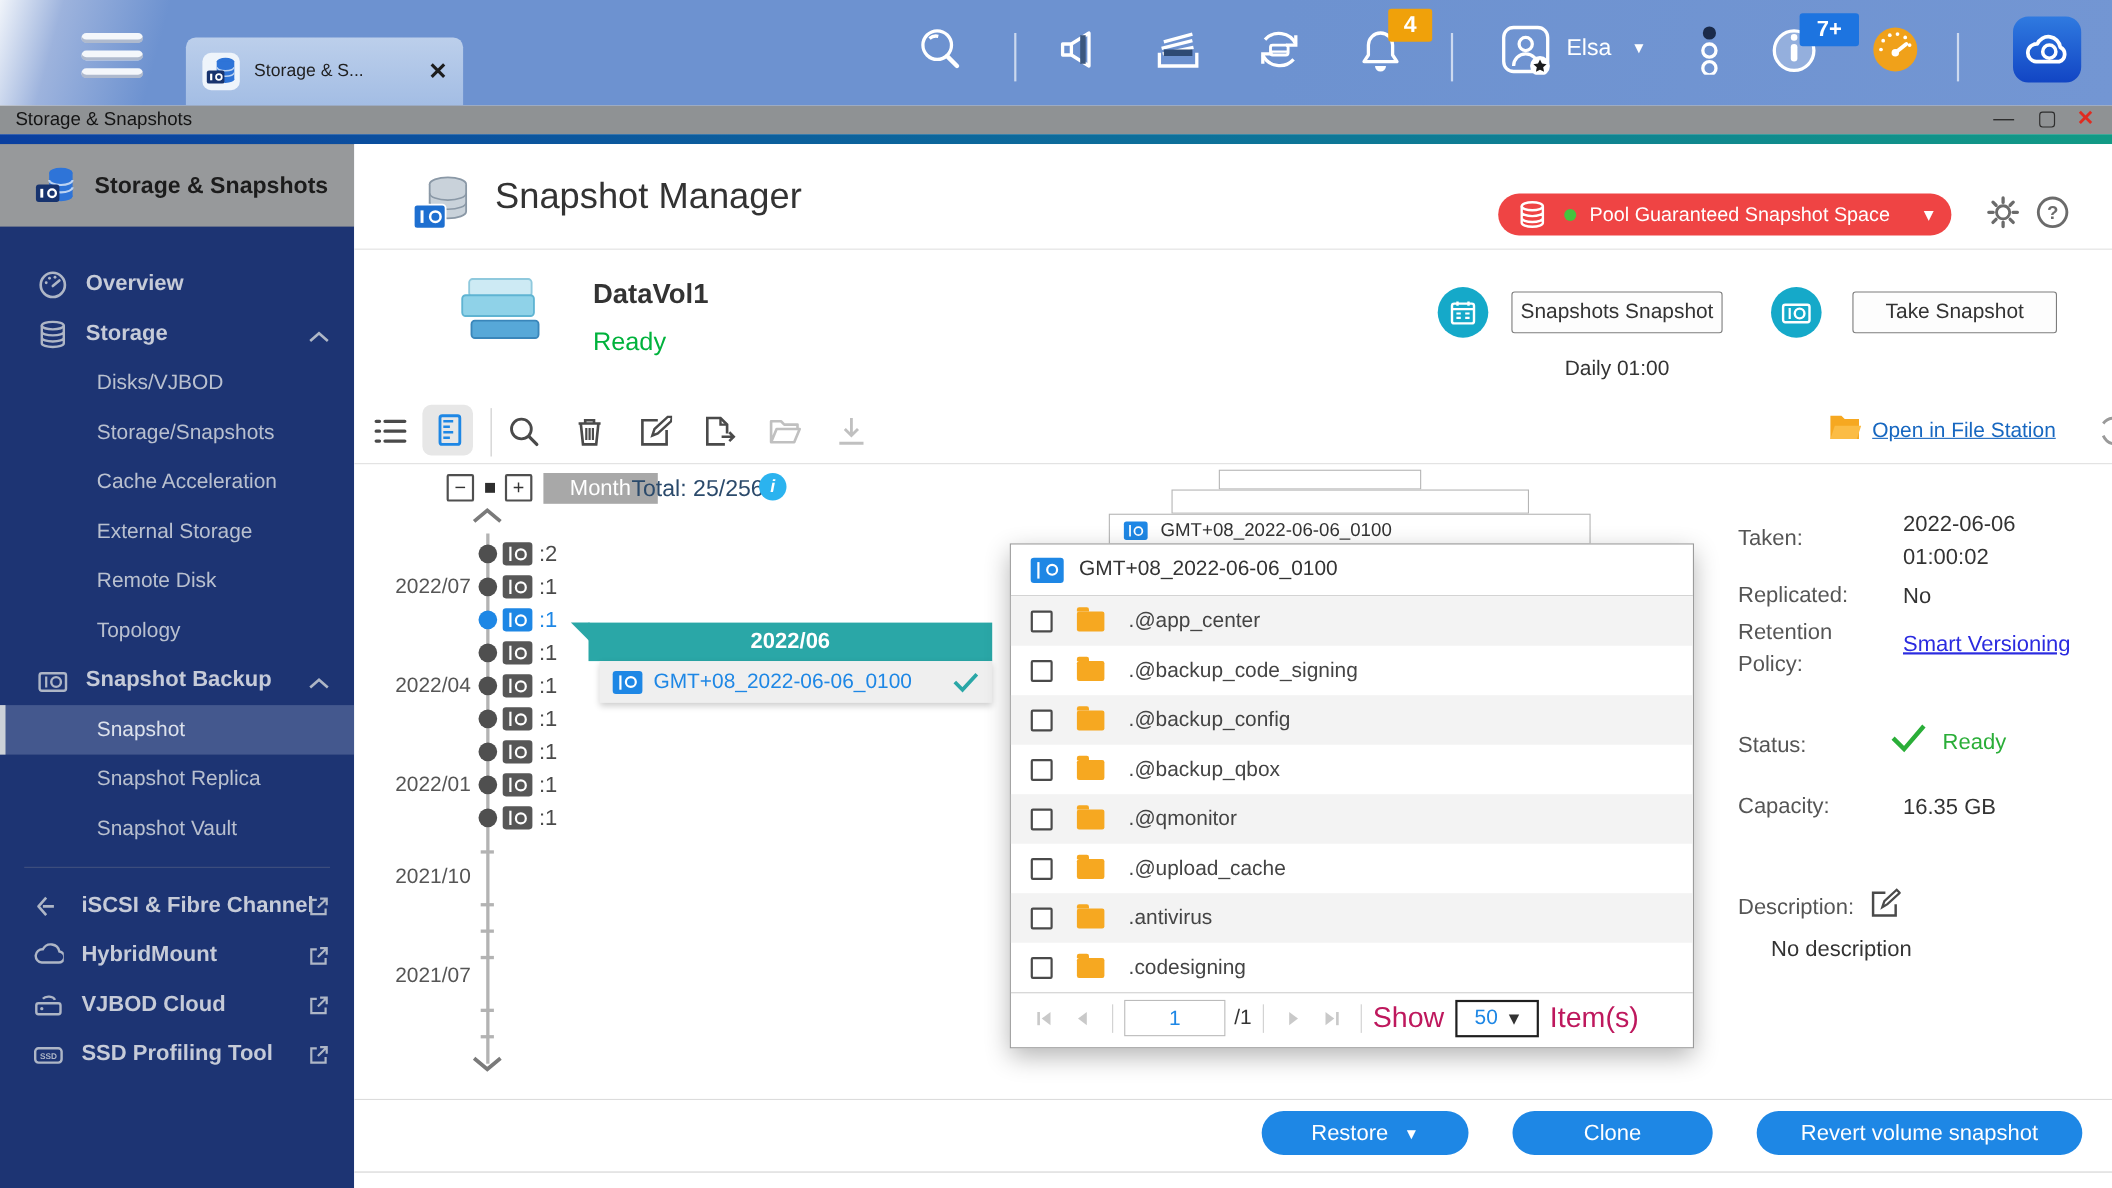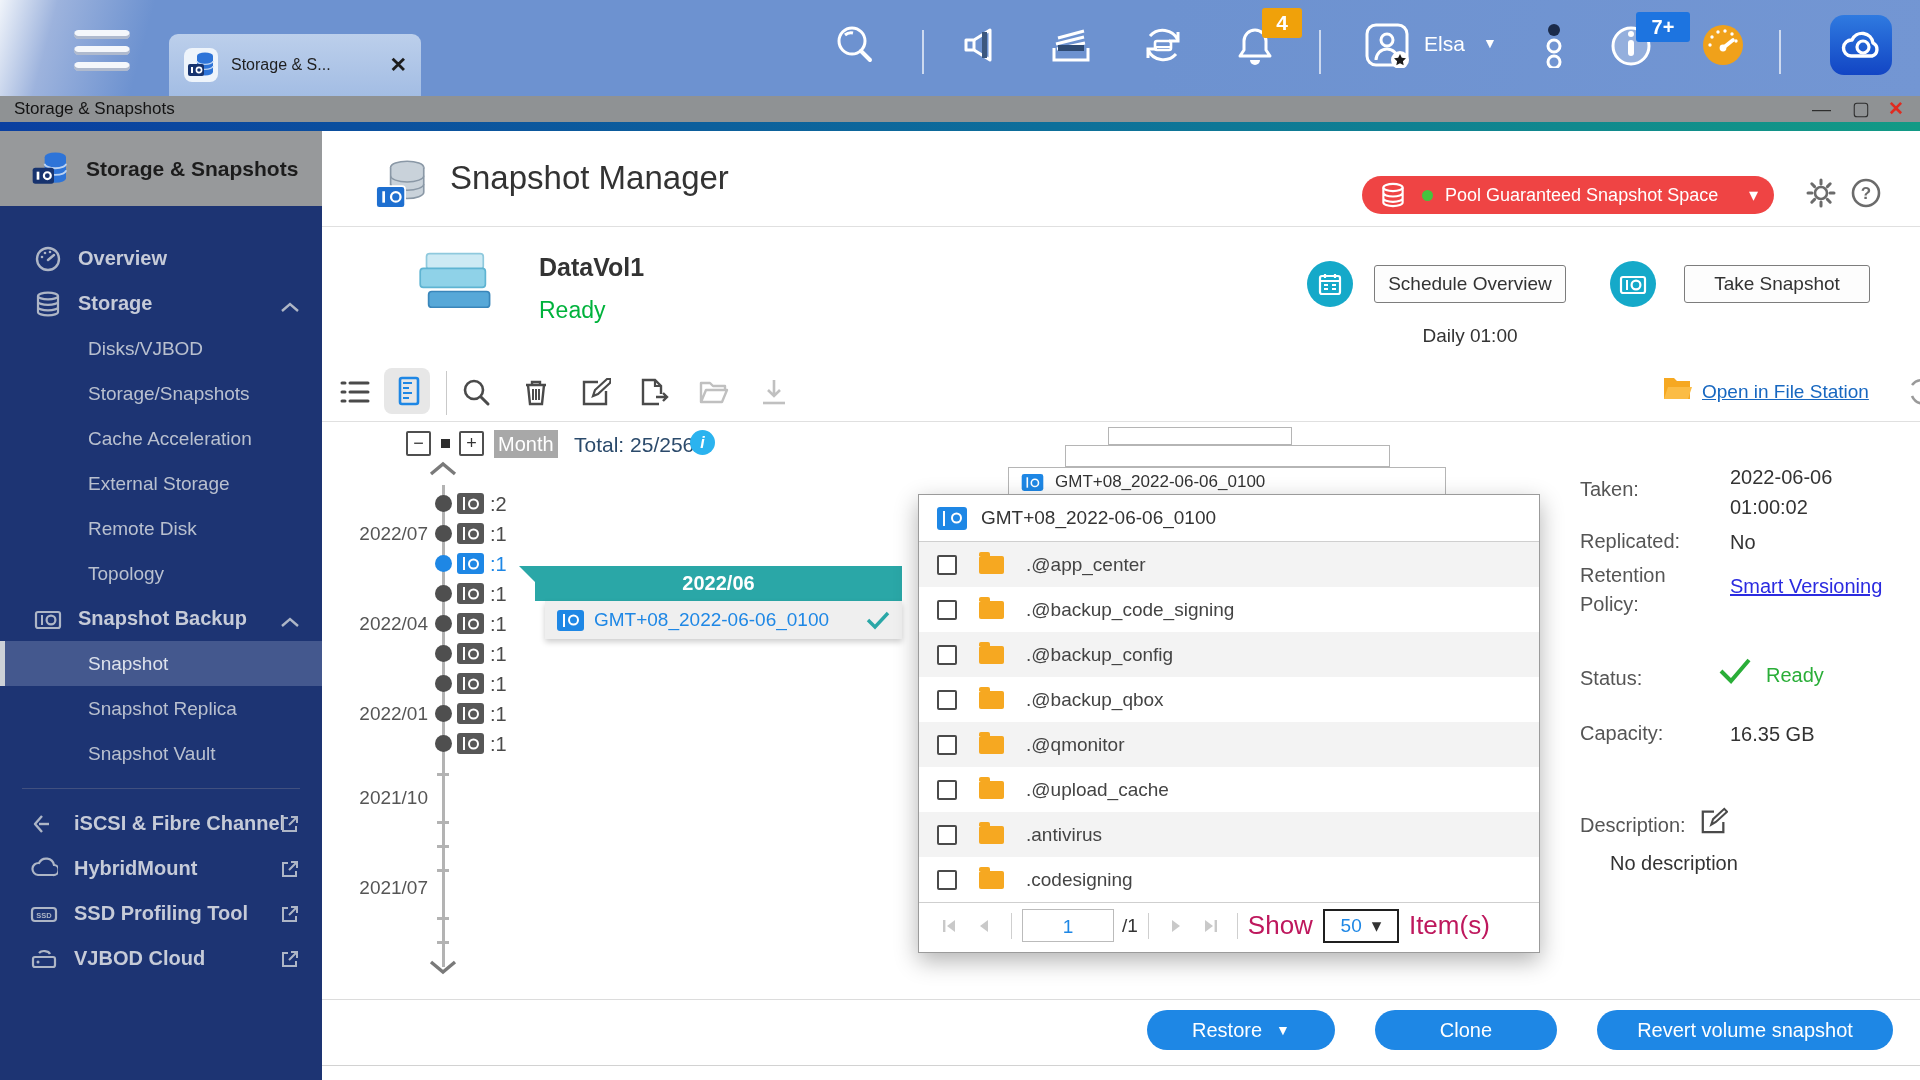--- a/index.html
+++ b/index.html
@@ -59,21 +59,21 @@
     font-size:19px; color:#333; display:flex; align-items:center; justify-content:center; cursor:pointer; }
   .daily { position:absolute; left:1052px; top:194px; width:192px; text-align:center; font-size:19px; color:#333; }
 
   .tool-ic { position:absolute; top:246px; width:30px; height:30px; cursor:pointer; }
   .tool-active { position:absolute; left:62px; top:237px; width:46px; height:46px; border-radius:8px; background:#e7e7e7; }
   .open-fs { position:absolute; left:1380px; top:250px; font-size:19px; color:#1767c0; text-decoration:underline; cursor:pointer; }
 
   
   .zoombox { position:absolute; top:300px; width:25px; height:25px; border:2px solid #4f4f4f; border-radius:2px; background:#fff;
     display:flex; align-items:center; justify-content:center; font-size:18px; color:#333; cursor:pointer; }
-  .month-badge { position:absolute; left:172px; top:299px; height:28px; padding:0 4px; background:#a8a8a8; color:#fff;
+  .month-badge { position:absolute; left:172px; top:299px; height:28px; padding:0 24px; background:#a8a8a8; color:#fff;
     font-size:20px; display:flex; align-items:center; }
   .total-lb { position:absolute; left:252px; top:302px; font-size:21px; color:#2b4a6b; }
   .info-ic { position:absolute; left:368px; top:299px; width:25px; height:25px; border-radius:50%; background:#2bb3ef; color:#fff;
     font-size:16px; font-weight:bold; font-style:italic; text-align:center; line-height:25px; cursor:pointer; }
   .tl-line { position:absolute; left:120px; top:354px; width:3px; height:482px; background:#b3b3b3; }
   .tl-dot { position:absolute; left:113px; width:17px; height:17px; border-radius:50%; background:#4f4f4f; }
   .tl-dot.sel { background:#1e87e5; }
   .cam { display:inline-block; width:27px; height:21px; border-radius:3px; background:#575757; position:relative; }
   .cam::before { content:''; position:absolute; left:6px; top:4px; bottom:4px; width:2px; background:#fff; }
   .cam::after { content:''; position:absolute; right:5px; top:50%; width:7px; height:7px; border:2px solid #fff; border-radius:50%; transform:translateY(-50%); }
@@ -328,44 +328,44 @@
           </span>
         <span class="lb">HybridMount</span>
         <span class="launch"><svg width="20" height="20" viewBox="0 0 20 20">
               <path d="M8 4 H3 V17 H16 V12" fill="none" stroke="#aeb6c6" stroke-width="2"></path>
               <path d="M11 3 H17 V9 M17 3 L9 11" fill="none" stroke="#aeb6c6" stroke-width="2"></path>
             </svg></span>
       </div>
       <div class="side-item">
         <span class="ic" style="margin-left:30px">
             <svg width="28" height="28" viewBox="0 0 28 28">
-              <rect x="2" y="8" width="24" height="13" rx="3" fill="none" stroke="#aeb6c6" stroke-width="2.2"></rect>
-              <text x="14" y="18" font-size="7.5" fill="#aeb6c6" text-anchor="middle" font-family="Liberation Sans, sans-serif" font-weight="bold">SSD</text>
-            </svg>
-          </span>
-        <span class="lb">SSD Profiling Tool</span>
-        <span class="launch"><svg width="20" height="20" viewBox="0 0 20 20">
-              <path d="M8 4 H3 V17 H16 V12" fill="none" stroke="#aeb6c6" stroke-width="2"></path>
-              <path d="M11 3 H17 V9 M17 3 L9 11" fill="none" stroke="#aeb6c6" stroke-width="2"></path>
-            </svg></span>
-      </div>
-      <div class="side-item">
-        <span class="ic" style="margin-left:30px">
-            <svg width="28" height="28" viewBox="0 0 28 28">
               <rect x="3" y="12" width="22" height="10" rx="2" fill="none" stroke="#aeb6c6" stroke-width="2.2"></rect>
               <circle cx="8" cy="17" r="1.5" fill="#aeb6c6"></circle>
               <path d="M9 8 a6 4 0 0 1 11 1" fill="none" stroke="#aeb6c6" stroke-width="2.2"></path>
             </svg>
           </span>
         <span class="lb">VJBOD Cloud</span>
         <span class="launch"><svg width="20" height="20" viewBox="0 0 20 20">
               <path d="M8 4 H3 V17 H16 V12" fill="none" stroke="#aeb6c6" stroke-width="2"></path>
               <path d="M11 3 H17 V9 M17 3 L9 11" fill="none" stroke="#aeb6c6" stroke-width="2"></path>
             </svg></span>
       </div>
+      <div class="side-item">
+        <span class="ic" style="margin-left:30px">
+            <svg width="28" height="28" viewBox="0 0 28 28">
+              <rect x="2" y="8" width="24" height="13" rx="3" fill="none" stroke="#aeb6c6" stroke-width="2.2"></rect>
+              <text x="14" y="18" font-size="7.5" fill="#aeb6c6" text-anchor="middle" font-family="Liberation Sans, sans-serif" font-weight="bold">SSD</text>
+            </svg>
+          </span>
+        <span class="lb">SSD Profiling Tool</span>
+        <span class="launch"><svg width="20" height="20" viewBox="0 0 20 20">
+              <path d="M8 4 H3 V17 H16 V12" fill="none" stroke="#aeb6c6" stroke-width="2"></path>
+              <path d="M11 3 H17 V9 M17 3 L9 11" fill="none" stroke="#aeb6c6" stroke-width="2"></path>
+            </svg></span>
+      </div>
     </div>
   </div>
 
   <div class="main">
 
     <svg class="abs" style="left:51px; top:24px" width="58" height="58" viewBox="0 0 56 56">
       <ellipse cx="33" cy="12" rx="16" ry="6" fill="#c9d2da" stroke="#8a98a6" stroke-width="1.6"></ellipse>
       <path d="M17 12 v24 a16 6 0 0 0 32 0 v-24" fill="#c9d2da" stroke="#8a98a6" stroke-width="1.6"></path>
       <path d="M17 20 a16 6 0 0 0 32 0 M17 28 a16 6 0 0 0 32 0" fill="none" stroke="#8a98a6" stroke-width="1.4"></path>
       <rect x="3" y="30" width="28" height="21" rx="3" fill="#1e6fd0" stroke="#fff" stroke-width="1.6"></rect>
@@ -403,21 +403,21 @@
     <div class="vol-name">DataVol1</div>
     <div class="vol-ready">Ready</div>
 
     <div class="circle-ic" style="left:985px; top:130px">
       <svg width="26" height="26" viewBox="0 0 26 26">
           <rect x="3" y="5" width="20" height="18" rx="2" fill="none" stroke="#fff" stroke-width="2.2"></rect>
           <path d="M3 10 h20 M8 3 v4 M18 3 v4" stroke="#fff" stroke-width="2.2"></path>
           <path d="M7 14 h4 M7 18 h4 M15 14 h4 M15 18 h4" stroke="#fff" stroke-width="2"></path>
         </svg>
     </div>
-    <div class="btn-plain" style="left:1052px; top:134px; width:192px">Schedule Overview</div>
+    <div class="btn-plain" style="left:1052px; top:134px; width:192px">Snapshots Snapshot</div>
     <div class="daily">Daily 01:00</div>
     <div class="circle-ic" style="left:1288px; top:130px">
       <svg width="28" height="26" viewBox="0 0 28 26">
           <rect x="2" y="6" width="24" height="16" rx="2" fill="none" stroke="#fff" stroke-width="2.2"></rect>
           <rect x="7" y="9" width="2" height="10" fill="#fff"></rect>
           <circle cx="17" cy="14" r="4.4" fill="none" stroke="#fff" stroke-width="2.2"></circle>
         </svg>
     </div>
     <div class="btn-plain" style="left:1362px; top:134px; width:186px">Take Snapshot</div>
 

